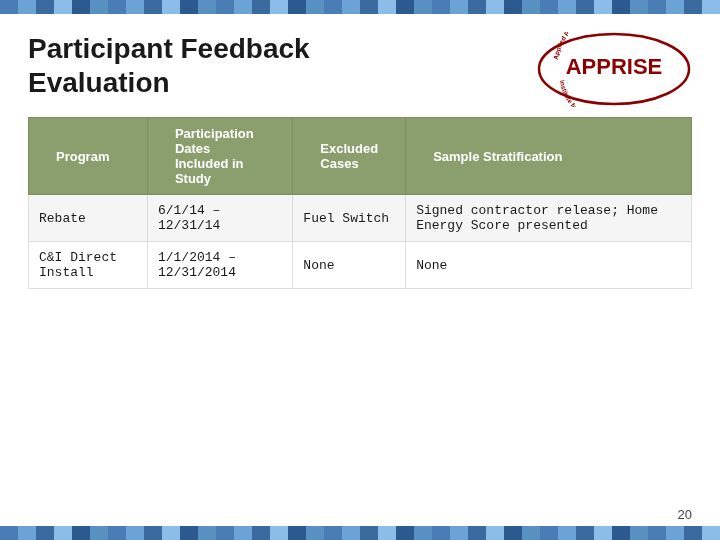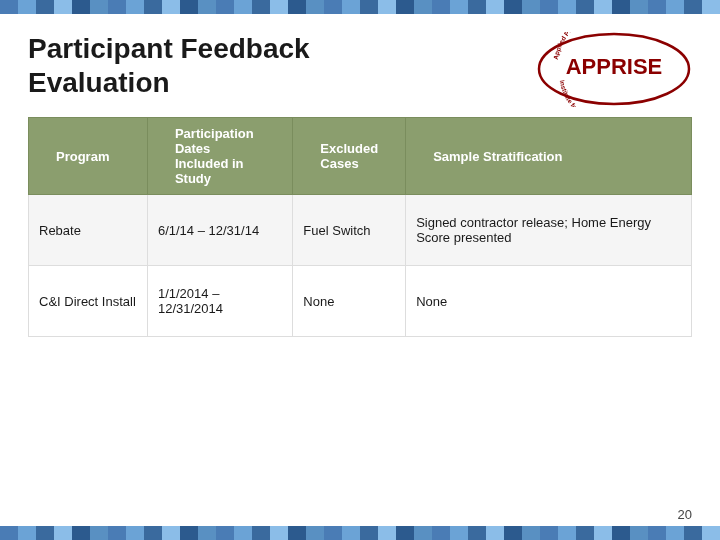--- a/index.html
+++ b/index.html
@@ -72,24 +72,25 @@
 
     .data-table tbody tr:nth-child(odd) {
       background-color: #f5f5f5;
     }
 
     .data-table tbody tr:nth-child(even) {
       background-color: #fff;
     }
 
     .data-table tbody td {
-      padding: 20px 10px;
+      padding: 8px 10px;
       border: 1px solid #ddd;
       vertical-align: middle;
       color: #1a1a1a;
+      font-family: Liberation Mono, monospace;
     }
 
     .col-program { width: 18%; }
     .col-participation { width: 22%; }
     .col-excluded { width: 16%; }
     .col-sample { width: 44%; }
 
     .page-number {
       position: absolute;
       bottom: 18px;

